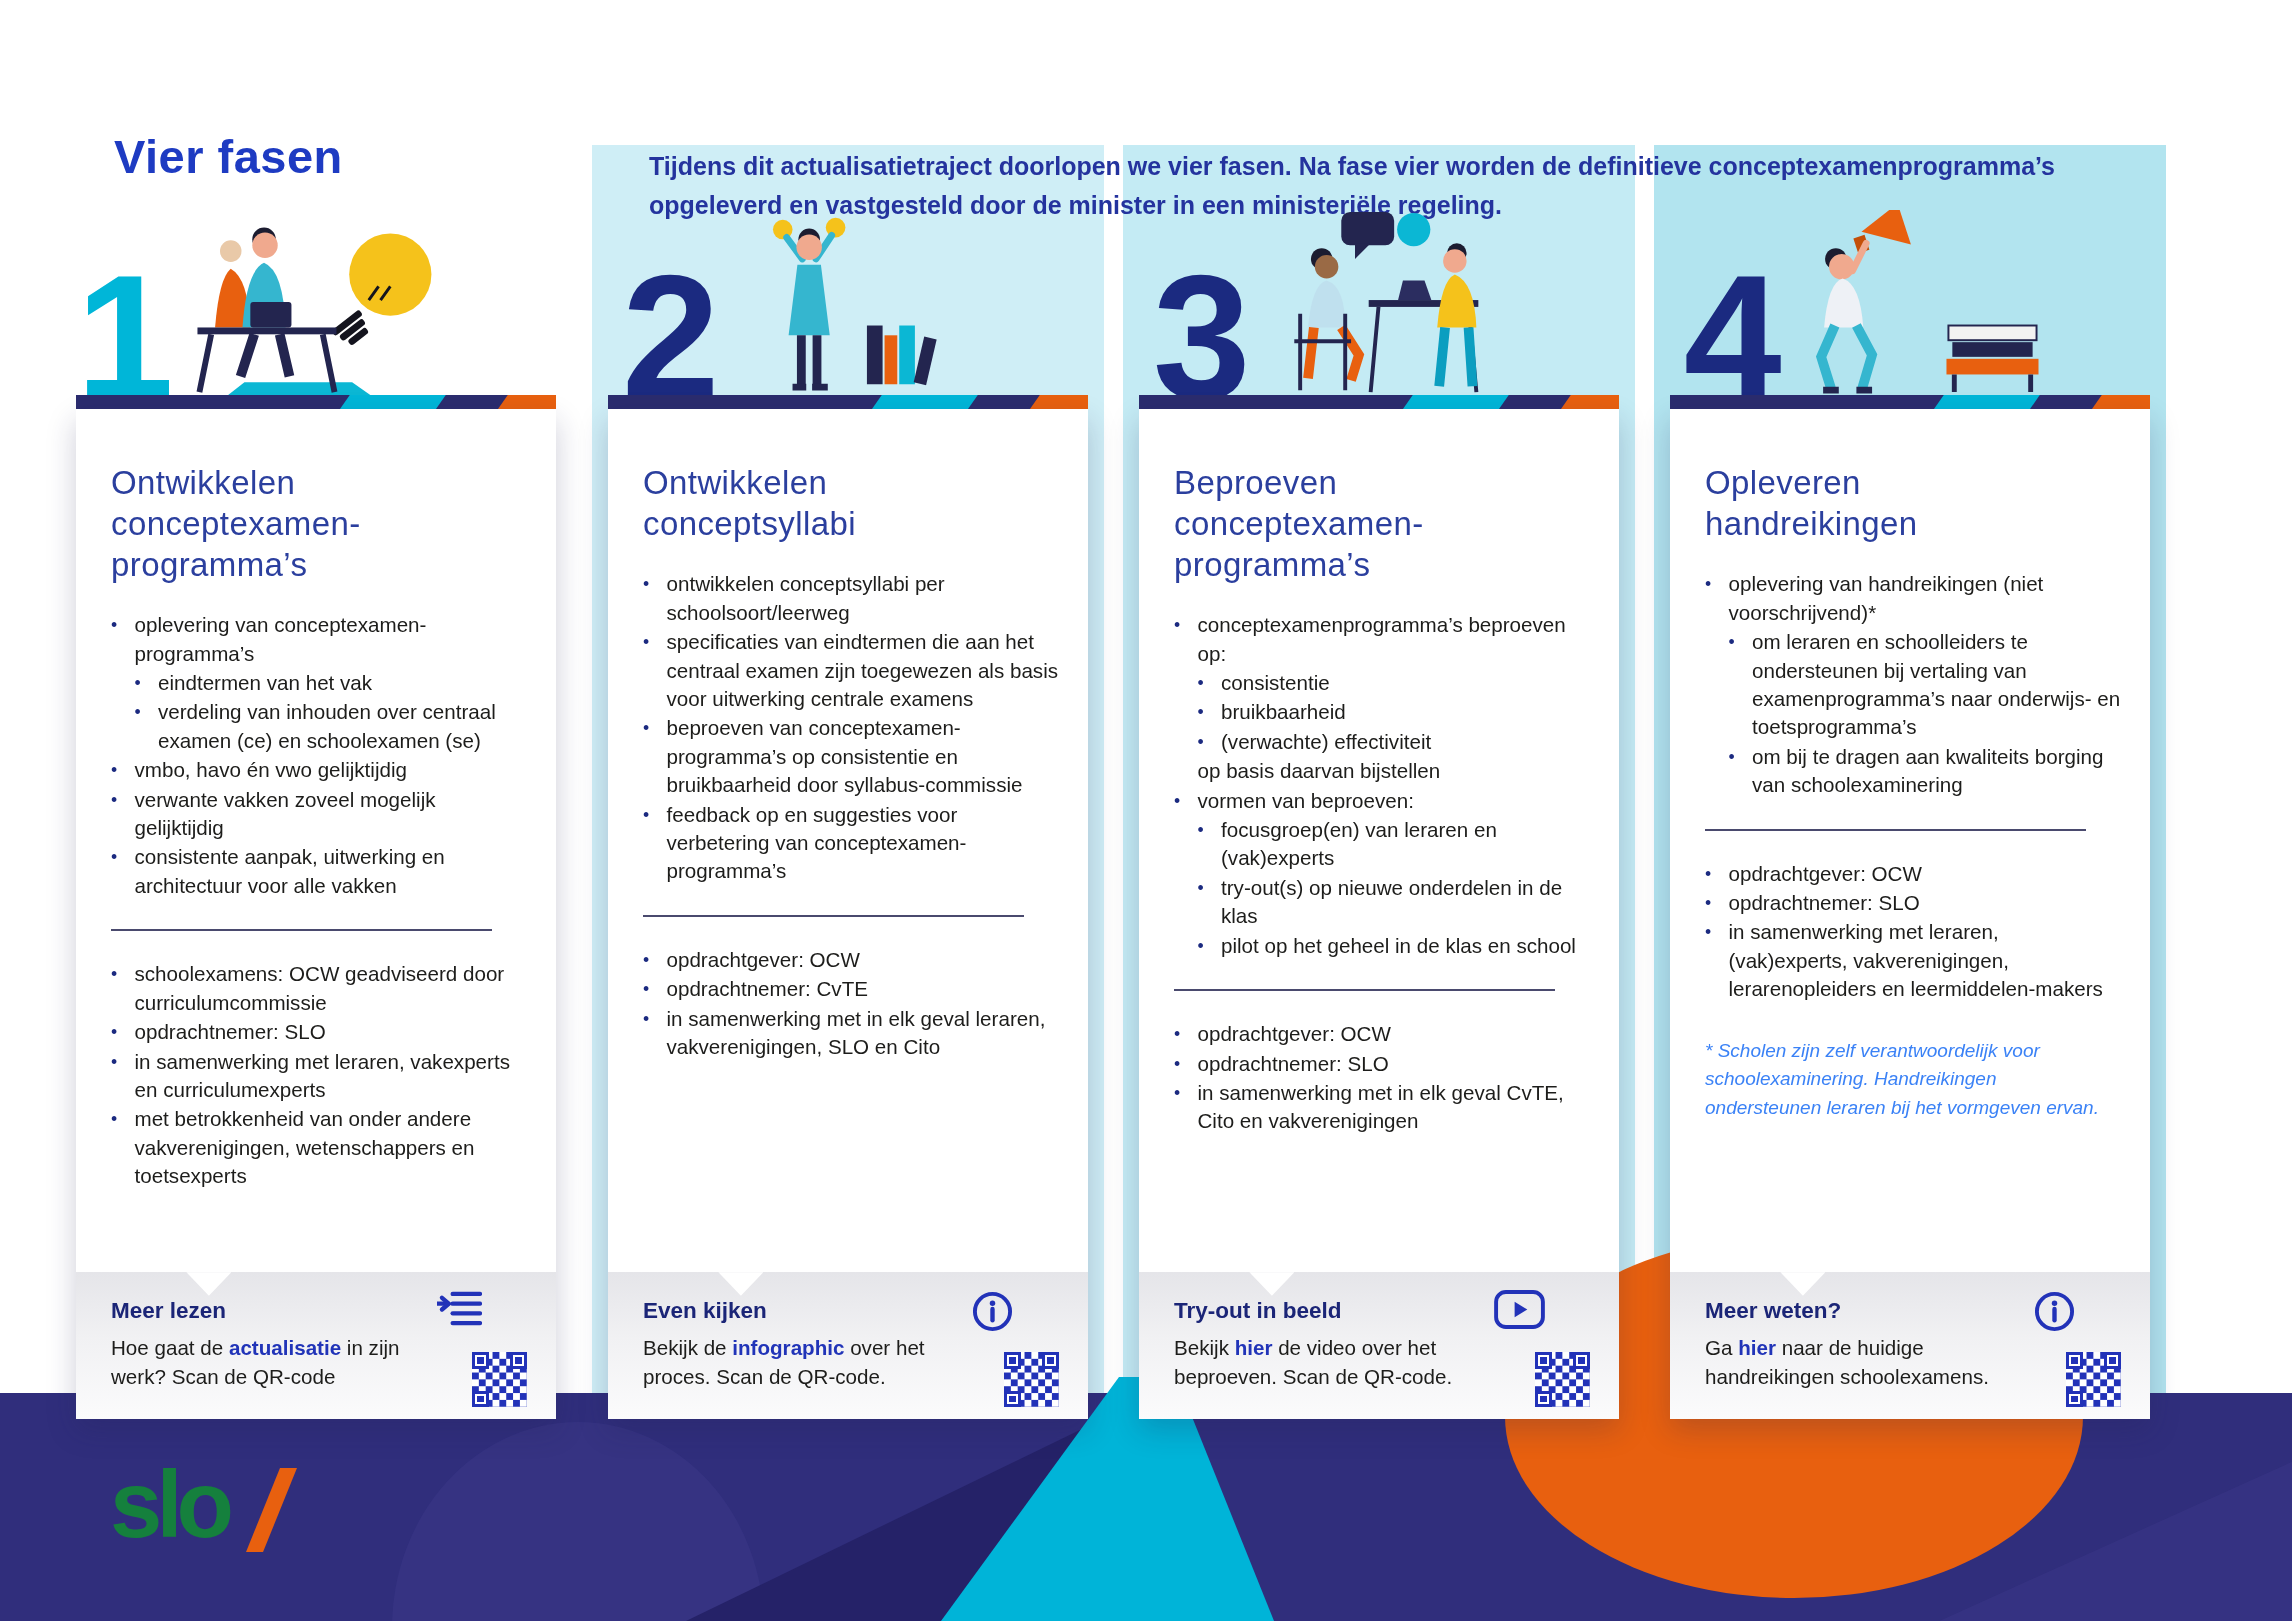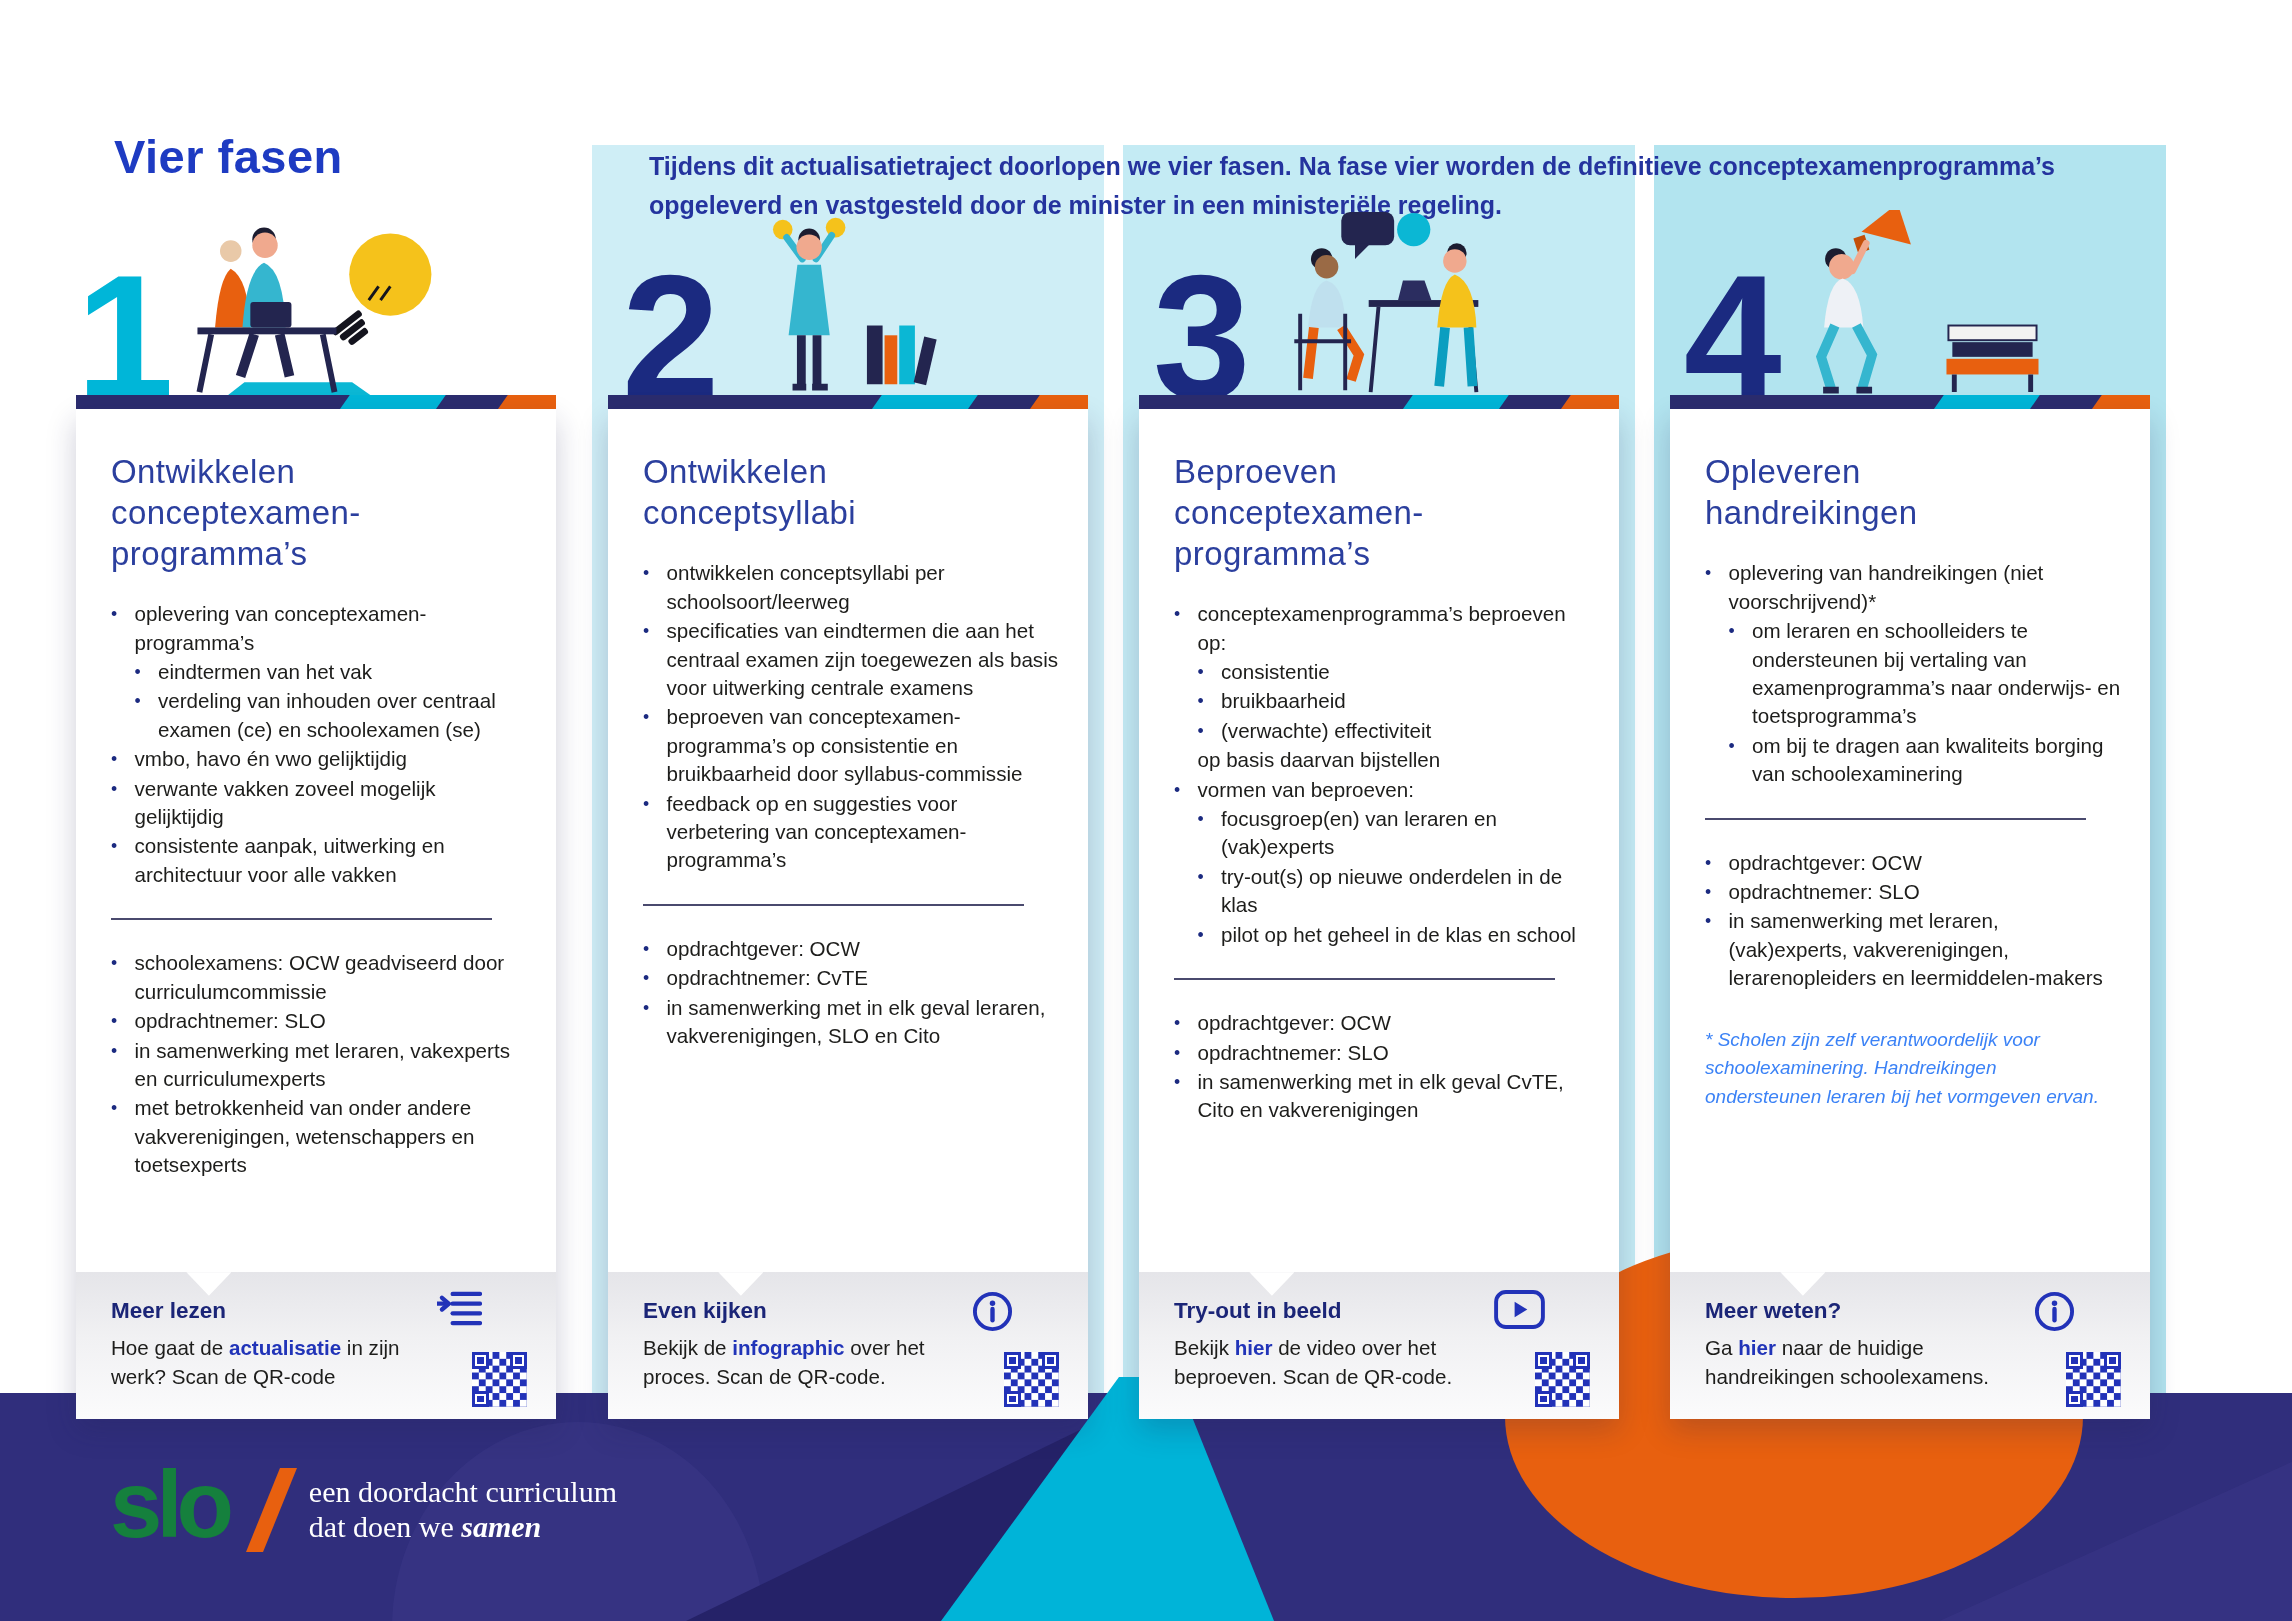--- a/index.html
+++ b/index.html
@@ -40,21 +40,21 @@
   .num{position:absolute;left:13.7px;bottom:7.8px;font-size:176px;font-weight:800;line-height:.72;letter-spacing:-7.8px;color:#1b2a80;}
   .p1 .num{color:#00b6d8;left:0;}
   .illu{position:absolute;bottom:12.7px;left:110px;}
   .p1 .illu{left:94px;}
   .bar{position:absolute;left:0;right:0;bottom:0;height:13.7px;background:#2b2c6e;overflow:hidden;}
   .bar i{position:absolute;top:0;bottom:0;transform:skewX(-35deg);}
   .bar .c{left:56%;width:20%;background:#00b6d8;}
   .bar .o{left:89%;width:16%;background:#e8600f;}
 
   .card{position:absolute;left:0;right:0;top:264px;bottom:7.8px;background:#fff;box-shadow:0 11.8px 27.4px rgba(30,30,80,.22);}
-  .card-inner{padding:43px 29px 0 35px;}
+  .card-inner{padding:54px 29px 0 35px;}
   .card-title{margin:0 0 25.5px;font-size:33px;line-height:1.24;font-weight:400;color:#2b3f9e;white-space:pre-line;letter-spacing:0.4px;}
 
   .blist{font-size:20.6px;line-height:1.38;color:#1d1d1b;}
   .b-item{display:flex;margin:1px 0;}
   .marker{flex:0 0 23.5px;color:#1b2a80;font-size:17.6px;line-height:28px;}
   .btext{flex:1;}
   .sub{margin-left:23.5px;}
   .b-after{margin-left:23.5px;}
   .divider{border:none;border-top:2px solid #4a4a6e;margin:29px 35px 29px 0;}
   .footnote{font-style:italic;font-size:19px;line-height:1.5;color:#3b82f6;margin:33px 15.7px 0 0;}
@@ -453,20 +453,16 @@
             <b class="f2"></b>
             <b class="f3"></b>
           </div>
       </div>
     </div>
   </section>
 
   <div class="brand">
     <span class="logo">slo</span>
     <span class="slash"></span>
-    <div class="tagline">
-      <div><span>een doordacht curriculum</span></div>
-      <div><span>dat doen we </span><span class="em">samen</span></div>
-    </div>
   </div>
 
 </div>
 
 
 </body></html>

